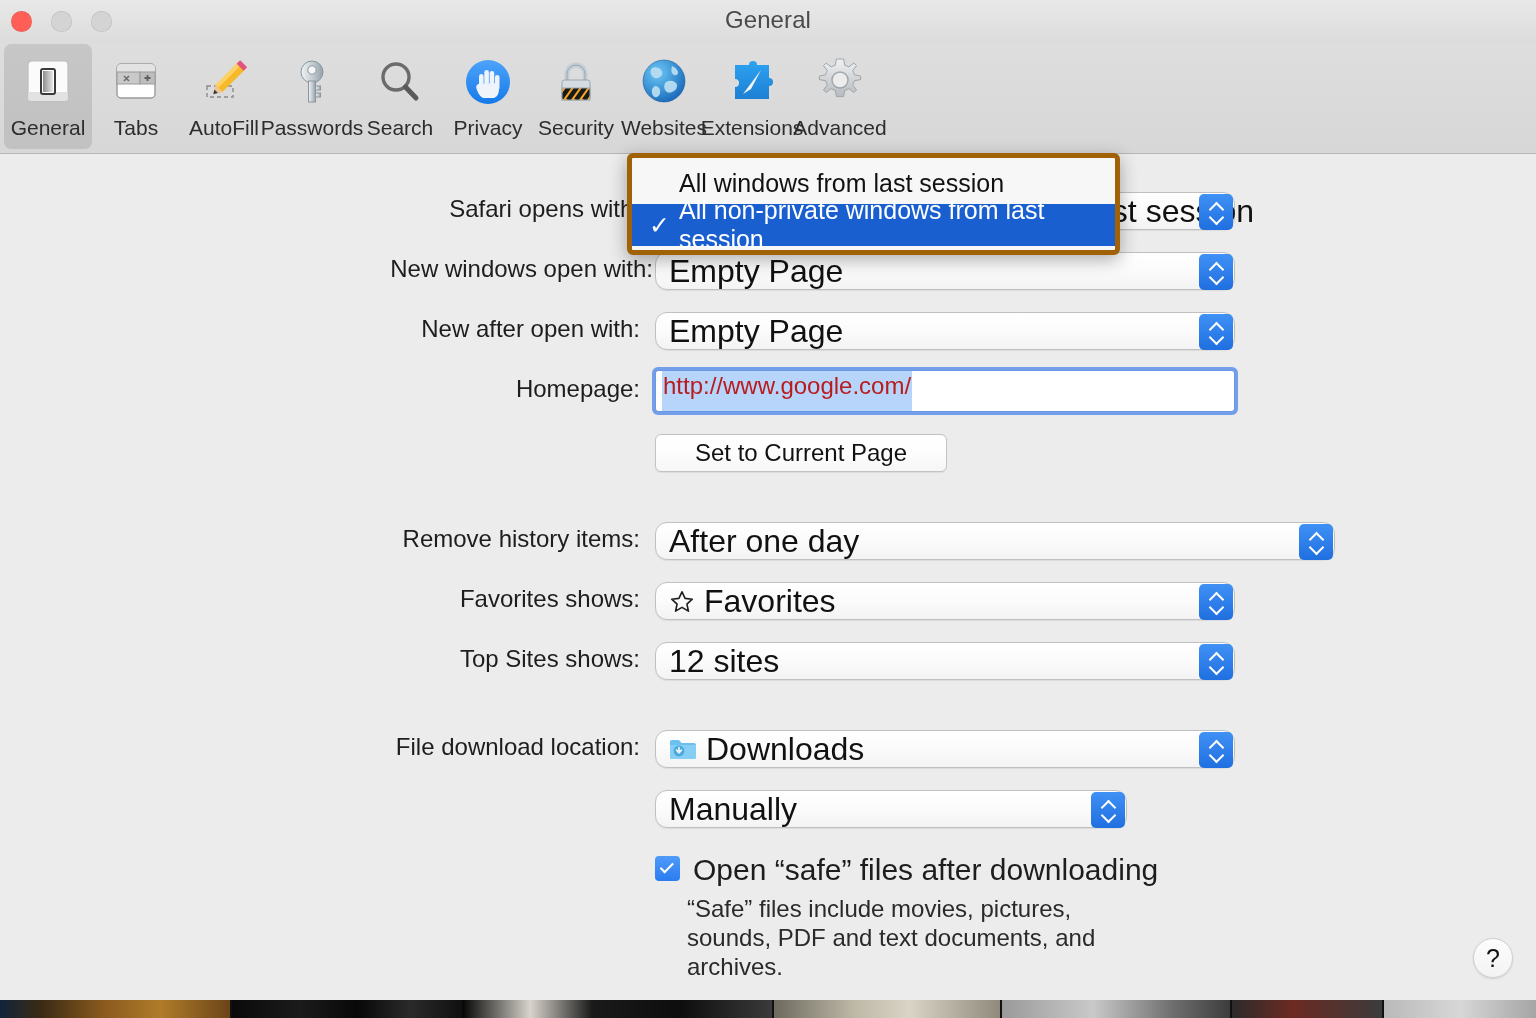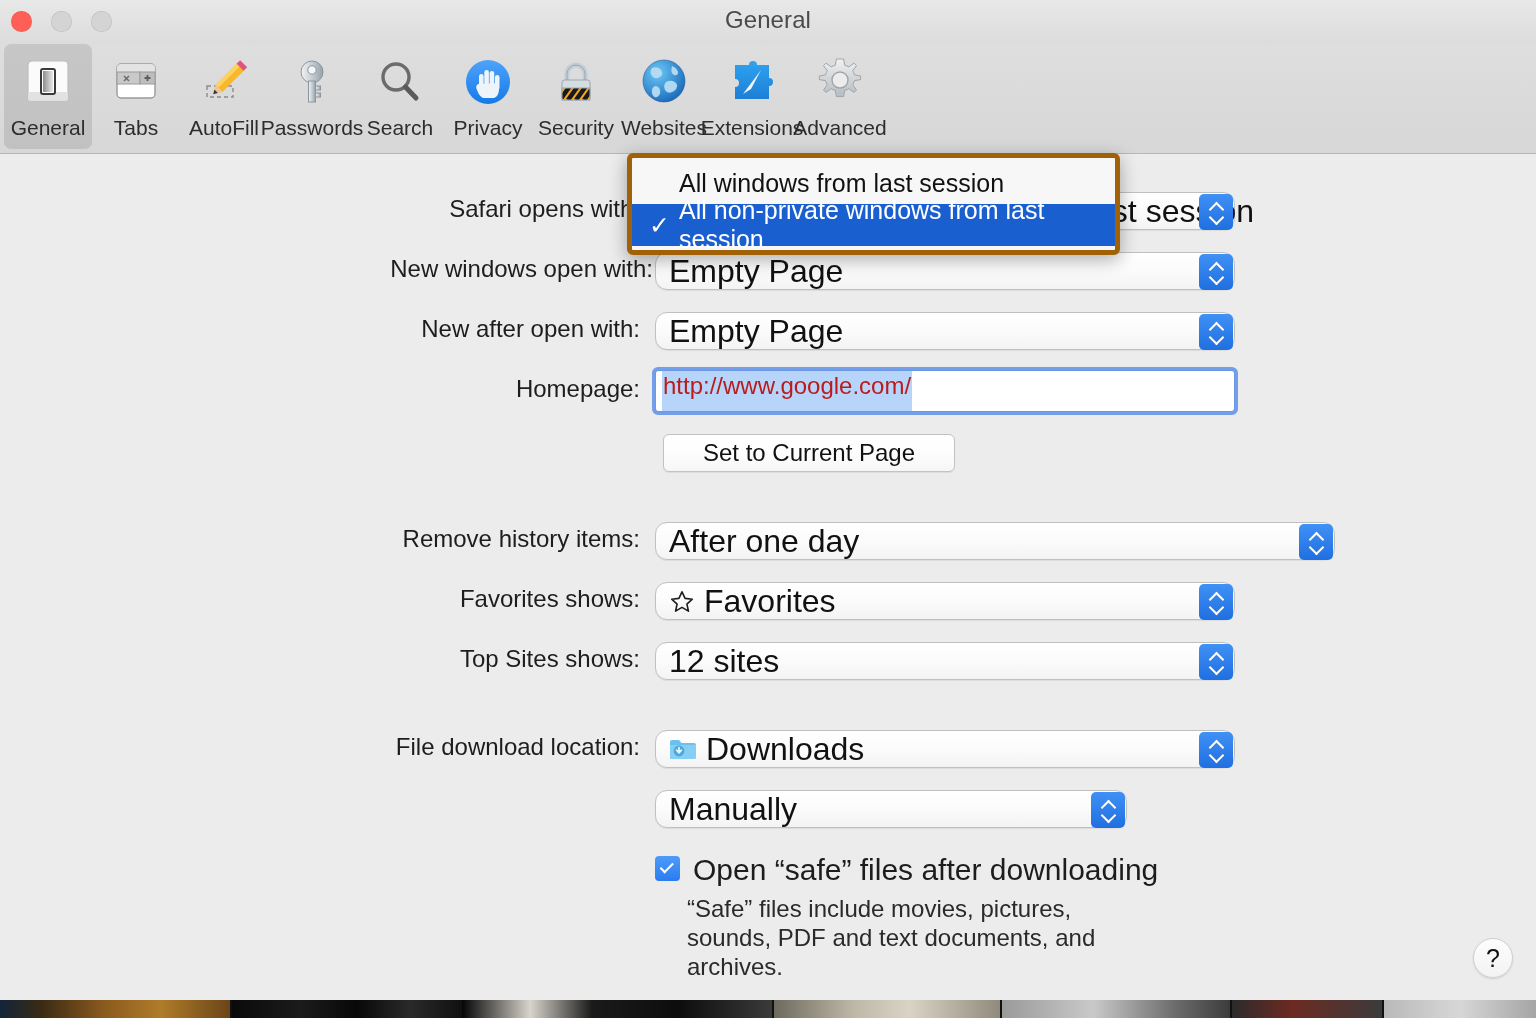--- a/index.html
+++ b/index.html
@@ -136,21 +136,20 @@
     position: absolute;
     height: 38px;
     background: linear-gradient(180deg,#ffffff 0%, #fdfdfd 50%, #f6f6f6 100%);
     border: 1px solid #c2c2c2;
     border-radius: 6px;
     box-shadow: 0 1px 1px rgba(0,0,0,.07);
     display: flex; align-items: center; justify-content: center;
     font-size: 24px; color: #111;
     padding: 0 20px;
     cursor: default;
-    margin-left: 8px;
   }
 
   
   .checkbox-row { position: absolute; display: flex; align-items: flex-start; }
   .cbox {
     width: 25px; height: 25px;
     background: linear-gradient(180deg,#4e9bf8 0%, #2a7cf0 100%);
     border-radius: 4px;
     display: flex; align-items: center; justify-content: center;
     flex: 0 0 auto;

